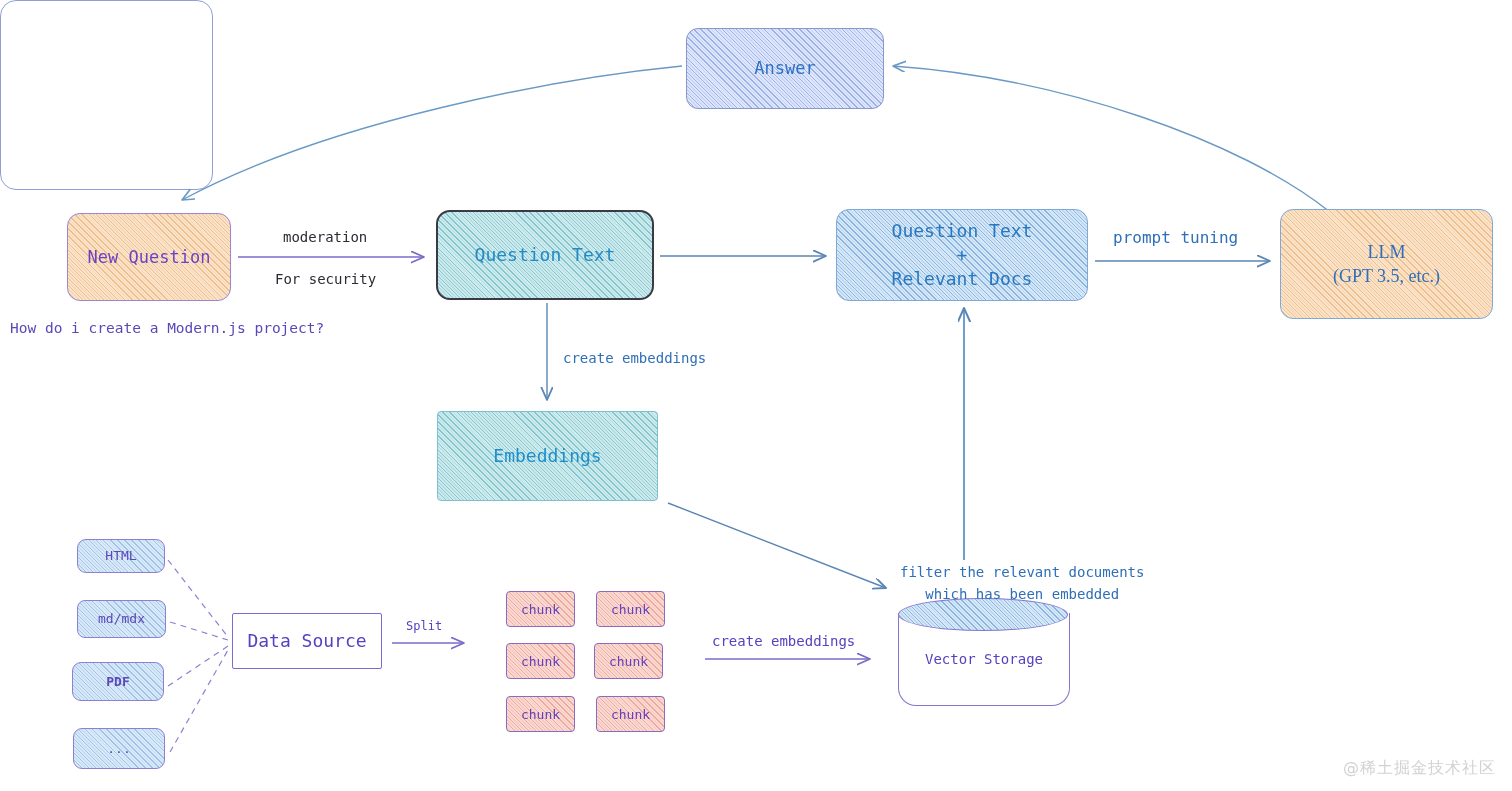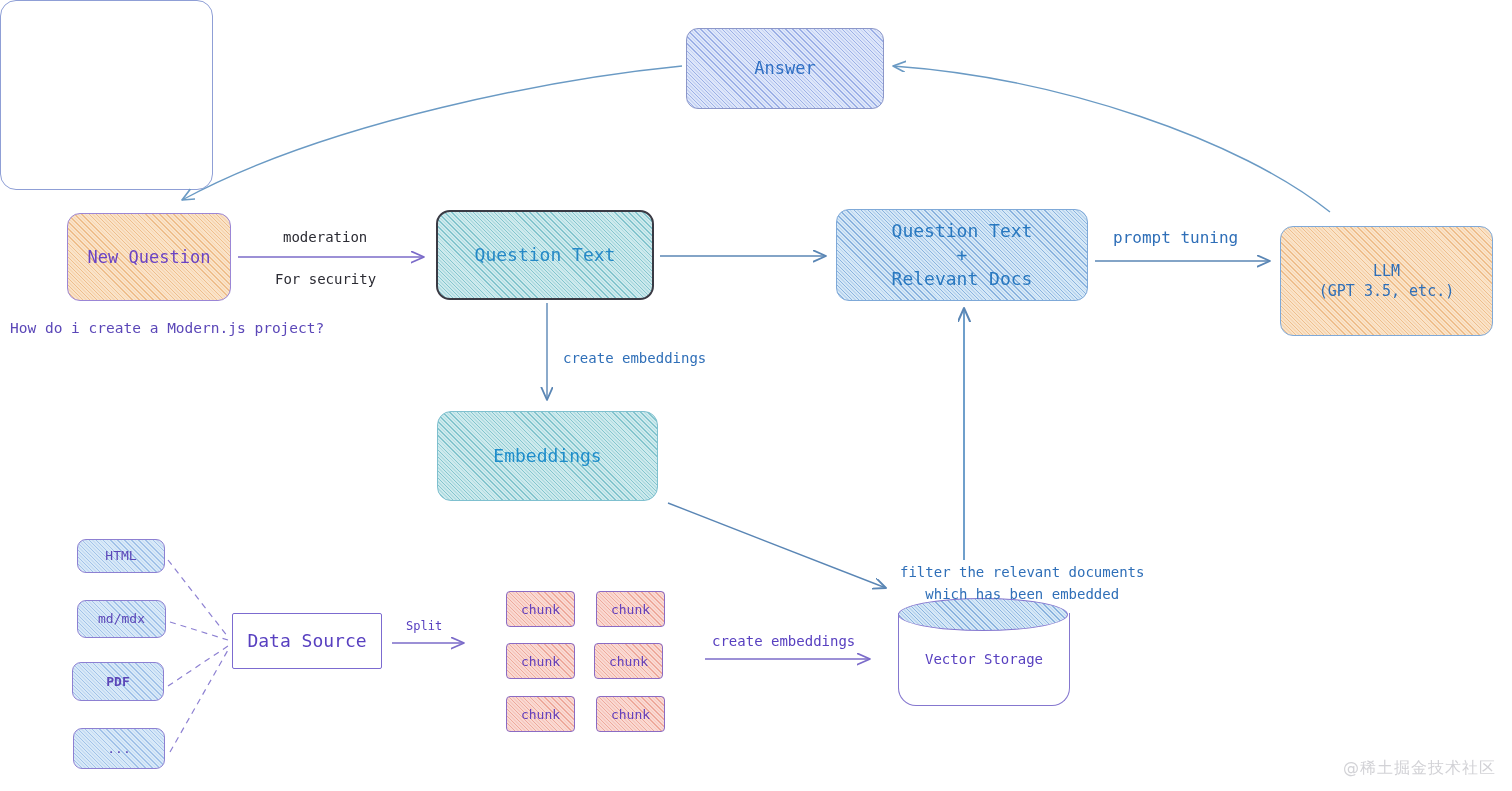--- a/index.html
+++ b/index.html
@@ -99,41 +99,42 @@
     font-size: 18px;
   }
   #node-qt-relevant-docs {
     left: 836px; top: 209px; width: 252px; height: 92px;
     border: 1.6px solid #7fa9d8;
     border-radius: 13px;
     color: #2878c0;
     font-size: 18px;
   }
   #node-llm {
-    left: 1280px; top: 226px; width: 213px; height: 110px;
+    left: 1280px; top: 209px; width: 213px; height: 110px;
     border: 1.6px solid #7fa9d8;
     border-radius: 13px;
     color: #2f6fb8;
-    font-size: 15px;
+    font-size: 18px;
+    font-family: Liberation Serif, serif;
   }
   #node-embeddings {
     left: 437px; top: 411px; width: 221px; height: 90px;
     border: 1.6px solid #7fc0cf;
-    border-radius: 14px;
+    border-radius: 4px;
     color: #1f8ecb;
     font-size: 18px;
   }
   .src-box {
     border: 1.4px solid #8d80d2;
     border-radius: 9px;
     color: #5b47b8;
     font-size: 13px;
   }
   #node-src-html  { left: 77px;  top: 539px; width: 88px;  height: 34px; }
-  #node-src-md    { left: 77px;  top: 600px; width: 89px;  height: 38px; }
+  #node-src-md    { left: 77px;  top: 600px; width: 89px;  height: 38px; border-radius: 8px; }
   #node-src-pdf   { left: 72px;  top: 662px; width: 92px;  height: 39px; font-weight: bold; }
   #node-src-etc   { left: 73px;  top: 728px; width: 92px;  height: 41px; }
 
   #node-data-source {
     left: 232px; top: 613px; width: 150px; height: 56px;
     background: #ffffff;
     border: 1.6px solid #7c6bd0;
     border-radius: 2px;
     color: #5840c0;
     font-size: 18px;

